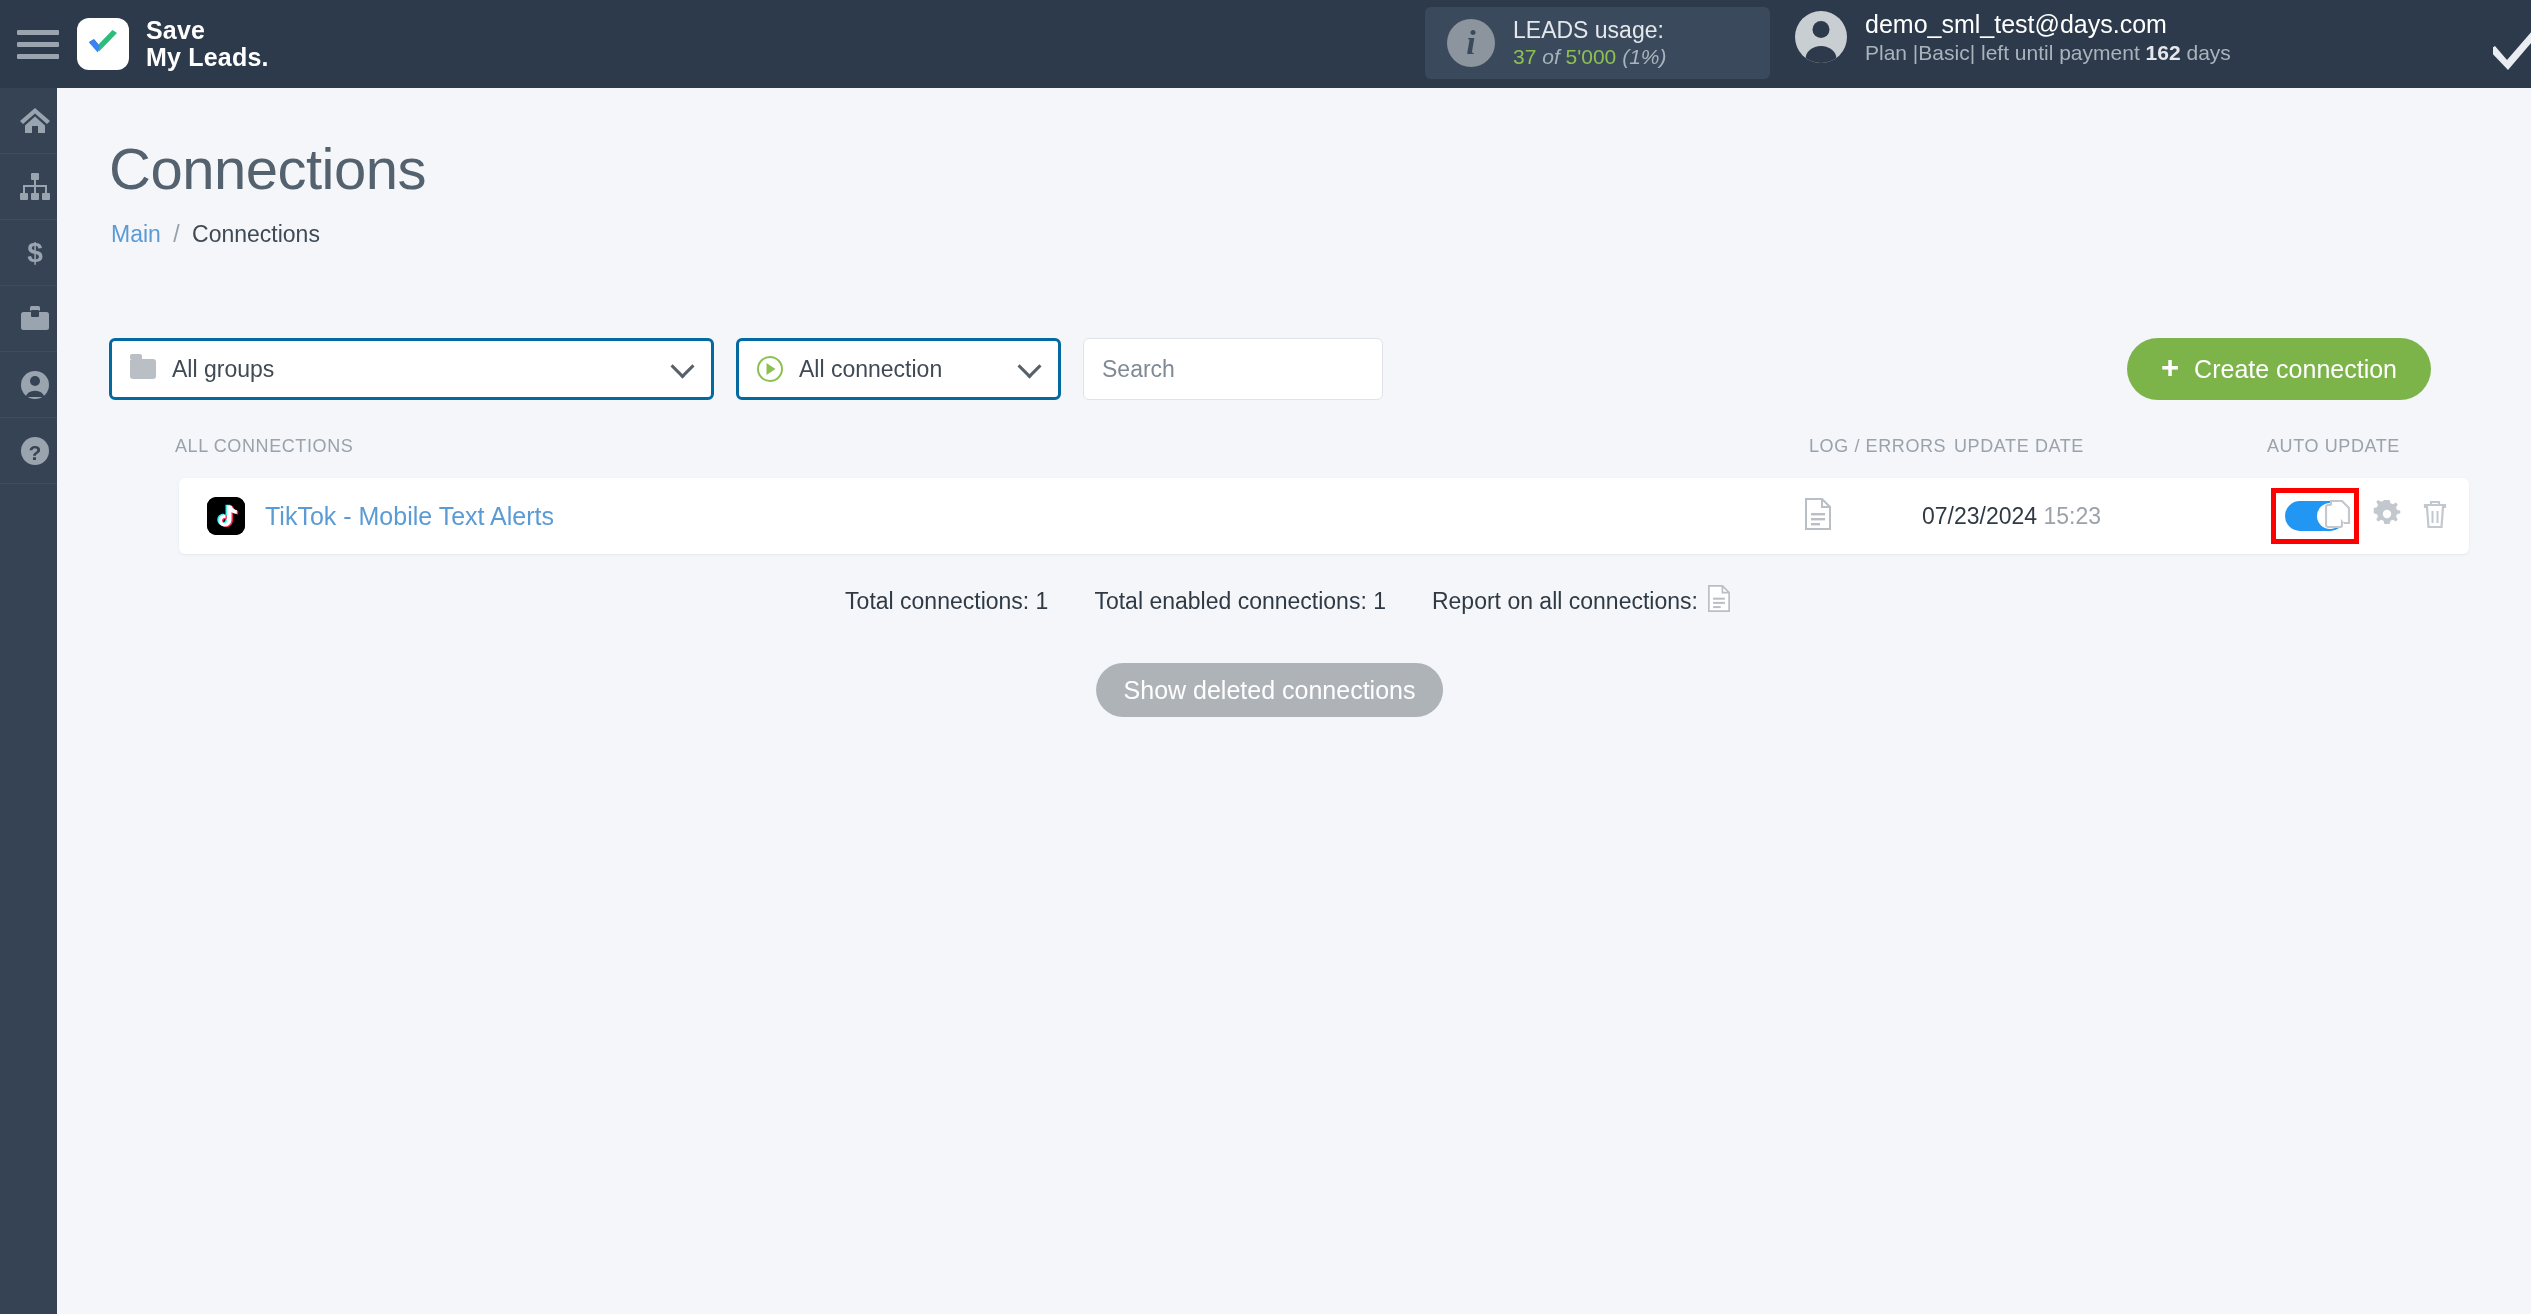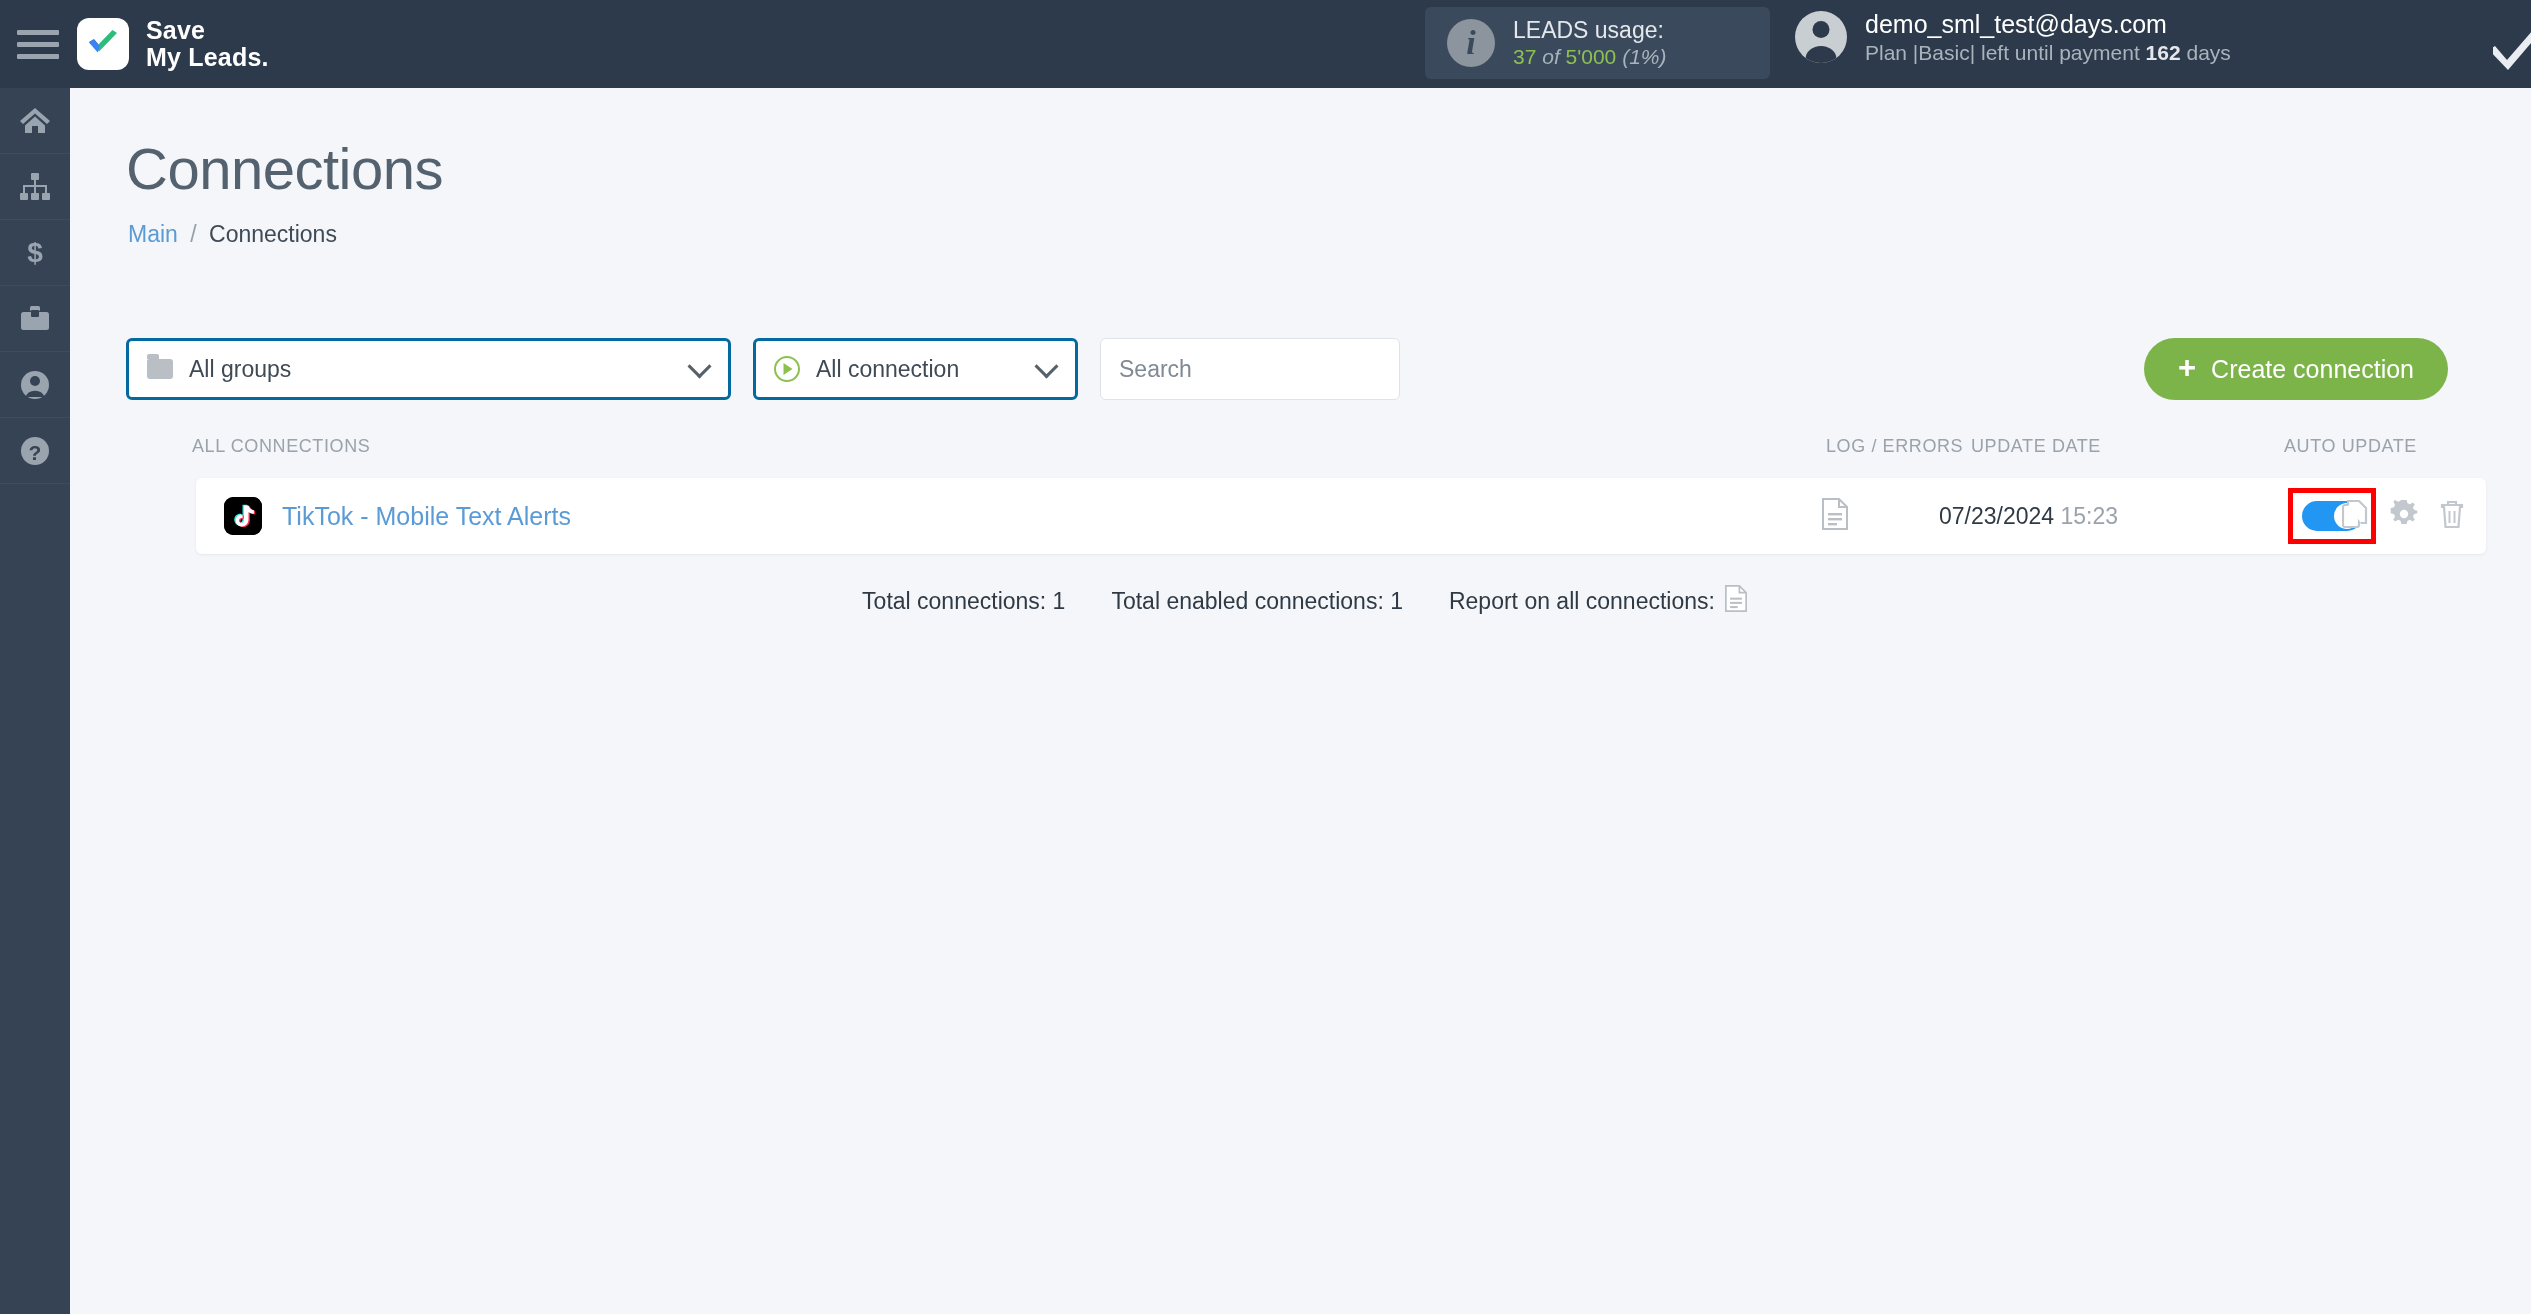--- a/index.html
+++ b/index.html
@@ -92,21 +92,21 @@
   .side-item {
     height: 66px; width: 70px;
     display: flex; align-items: center; justify-content: center;
     border-bottom: 1px solid #3e4c5e;
     cursor: pointer;
   }
   .side-item svg { display: block; }
 
   
   .content {
-    position: absolute; top: 88px; left: 74px;
+    position: absolute; top: 88px; left: 57px;
     width: 2425px; height: 1226px;
     background: #f4f6fa;
     padding-left: 22px;
   }
   .page-title {
     position: absolute; left: 52px; top: 47px;
     font-size: 58px; color: #54616e; font-weight: normal;
     letter-spacing: -.5px;
   }
   .breadcrumb {
@@ -473,13 +473,14 @@
           <path d="M1 1 h16 l8 8 v22 h-24 Z" fill="#ffffff" stroke="#b9bfc5" stroke-width="2"></path>
           <path d="M17 1 v8 h8" fill="none" stroke="#b9bfc5" stroke-width="2"></path>
           <rect x="6" y="15" width="14" height="2.4" fill="#b9bfc5"></rect>
           <rect x="6" y="20" width="14" height="2.4" fill="#b9bfc5"></rect>
           <rect x="6" y="25" width="9" height="2.4" fill="#b9bfc5"></rect>
         </svg>
       </span>
     </span>
   </div>
 
+  <button class="show-deleted">Show deleted connections</button>
 </div>
 
 </body></html>

